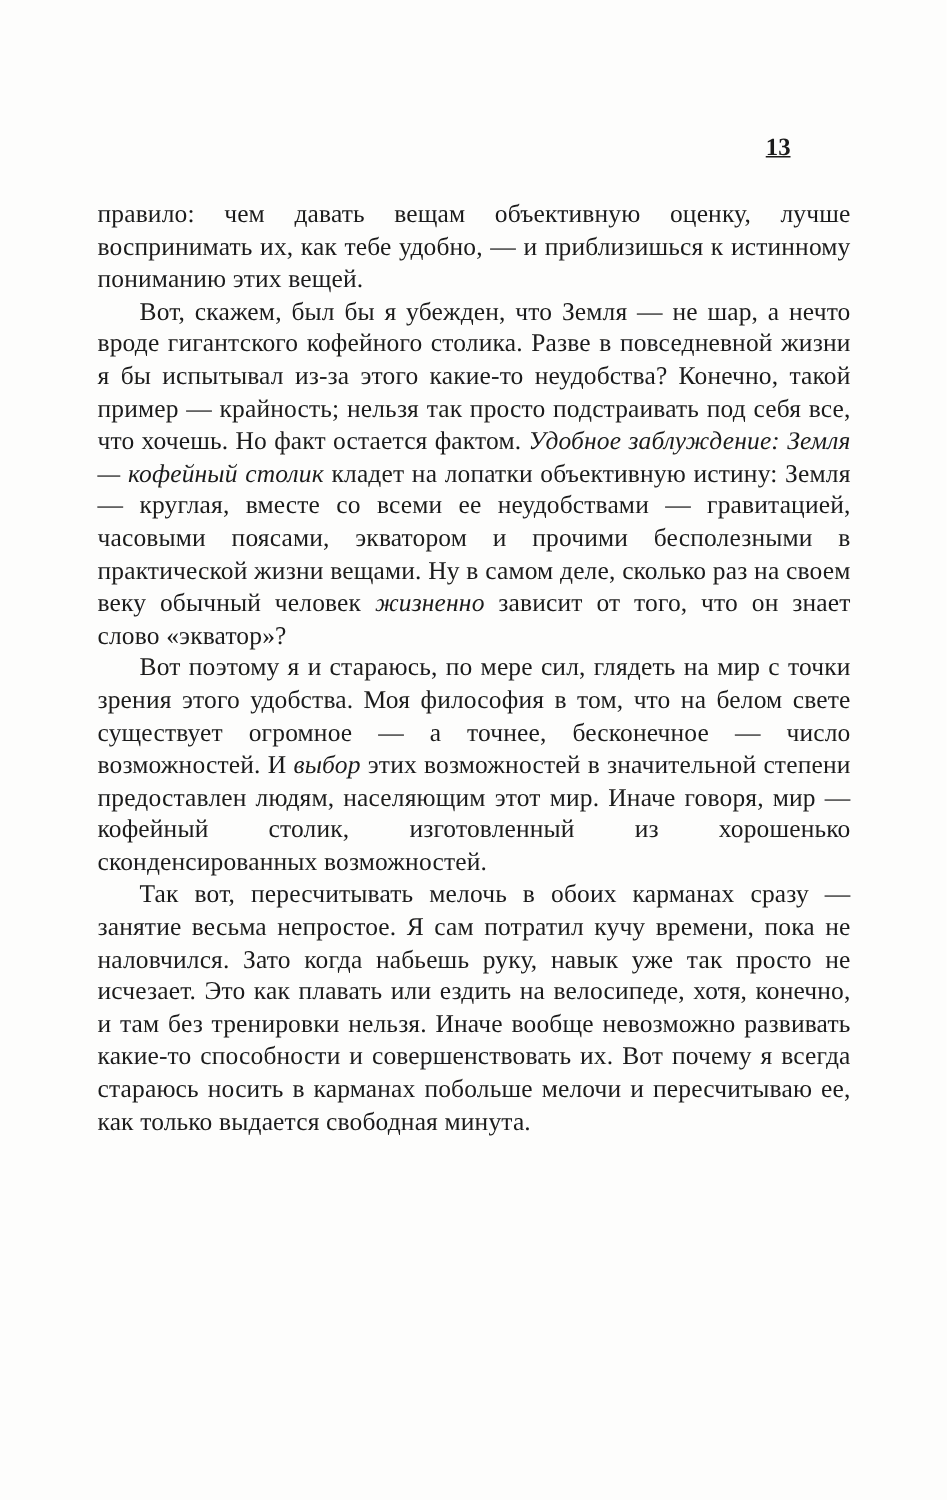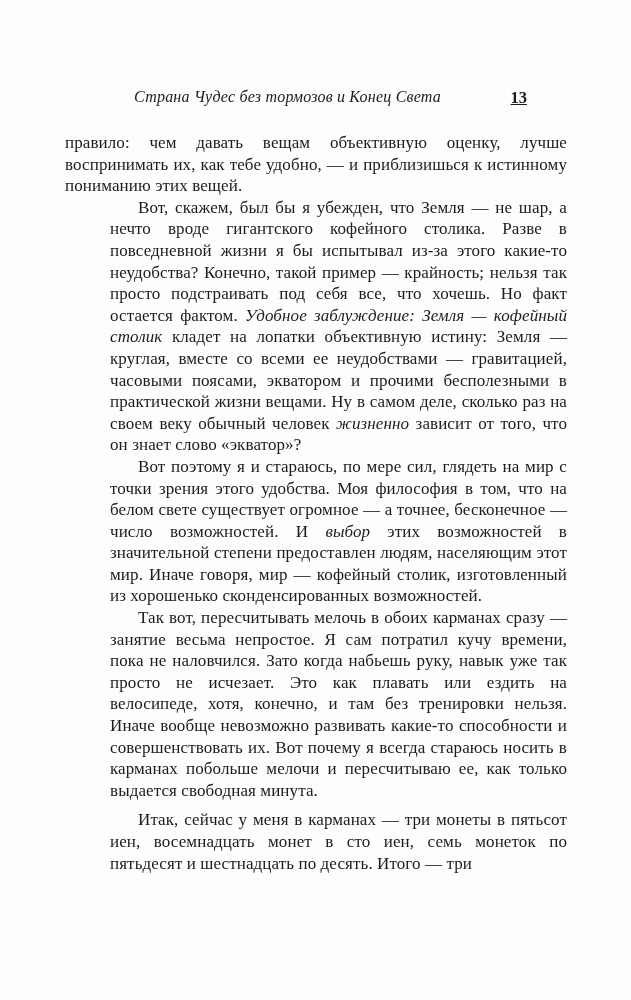--- a/index.html
+++ b/index.html
@@ -54,37 +54,34 @@
     letter-spacing: 0.1px;
     hyphens: auto;
     -webkit-hyphens: auto;
   }
   p.para {
     margin: 0;
     padding: 0;
   }
   p.para.indent {
     text-indent: 28px;
-    margin-left: 45px;
   }
   p.para.space-before {
     margin-top: 8px;
   }
   .page-body i {
     font-style: italic;
   }
 </style>
 </head>
 <body>
 
 <div class="page">
   <div class="running-header">
-    <span class="running-title">Страна Чудес без тормозов и Конец Света</span>
     <span class="page-number">13</span>
   </div>
   <div class="page-body" id="body-text">
       <p class="para"><span>правило: чем давать вещам объективную оценку, лучше воспринимать их, как тебе удобно, — и приблизишься к истинному пониманию этих вещей.</span></p>
       <p class="para indent"><span>Вот, скажем, был бы я убежден, что Земля — не шар, а нечто вроде гигантского кофейного столика. Разве в повседневной жизни я бы испытывал из-за этого какие-то неудобства? Конечно, такой пример — крайность; нельзя так просто подстраивать под себя все, что хочешь. Но факт остается фактом. </span><i>Удобное заблуждение: Земля — кофейный столик</i><span> кладет на лопатки объективную истину: Земля — круглая, вместе со всеми ее неудобствами — гравитацией, часовыми поясами, экватором и прочими бесполезными в практической жизни вещами. Ну в самом деле, сколько раз на своем веку обычный человек </span><i>жизненно</i><span> зависит от того, что он знает слово «экватор»?</span></p>
       <p class="para indent"><span>Вот поэтому я и стараюсь, по мере сил, глядеть на мир с точки зрения этого удобства. Моя философия в том, что на белом свете существует огромное — а точнее, бесконечное — число возможностей. И </span><i>выбор</i><span> этих возможностей в значительной степени предоставлен людям, населяющим этот мир. Иначе говоря, мир — кофейный столик, изготовленный из хорошенько сконденсированных возможностей.</span></p>
       <p class="para indent"><span>Так вот, пересчитывать мелочь в обоих карманах сразу — занятие весьма непростое. Я сам потратил кучу времени, пока не наловчился. Зато когда набьешь руку, навык уже так просто не исчезает. Это как плавать или ездить на велосипеде, хотя, конечно, и там без тренировки нельзя. Иначе вообще невозможно развивать какие-то способности и совершенствовать их. Вот почему я всегда стараюсь носить в карманах побольше мелочи и пересчитываю ее, как только выдается свободная минута.</span></p>
-      <p class="para indent space-before"><span>Итак, сейчас у меня в карманах — три монеты в пятьсот иен, восемнадцать монет в сто иен, семь монеток по пятьдесят и шестнадцать по десять. Итого — три</span></p>
     </div>
 </div>
 
 </body></html>

